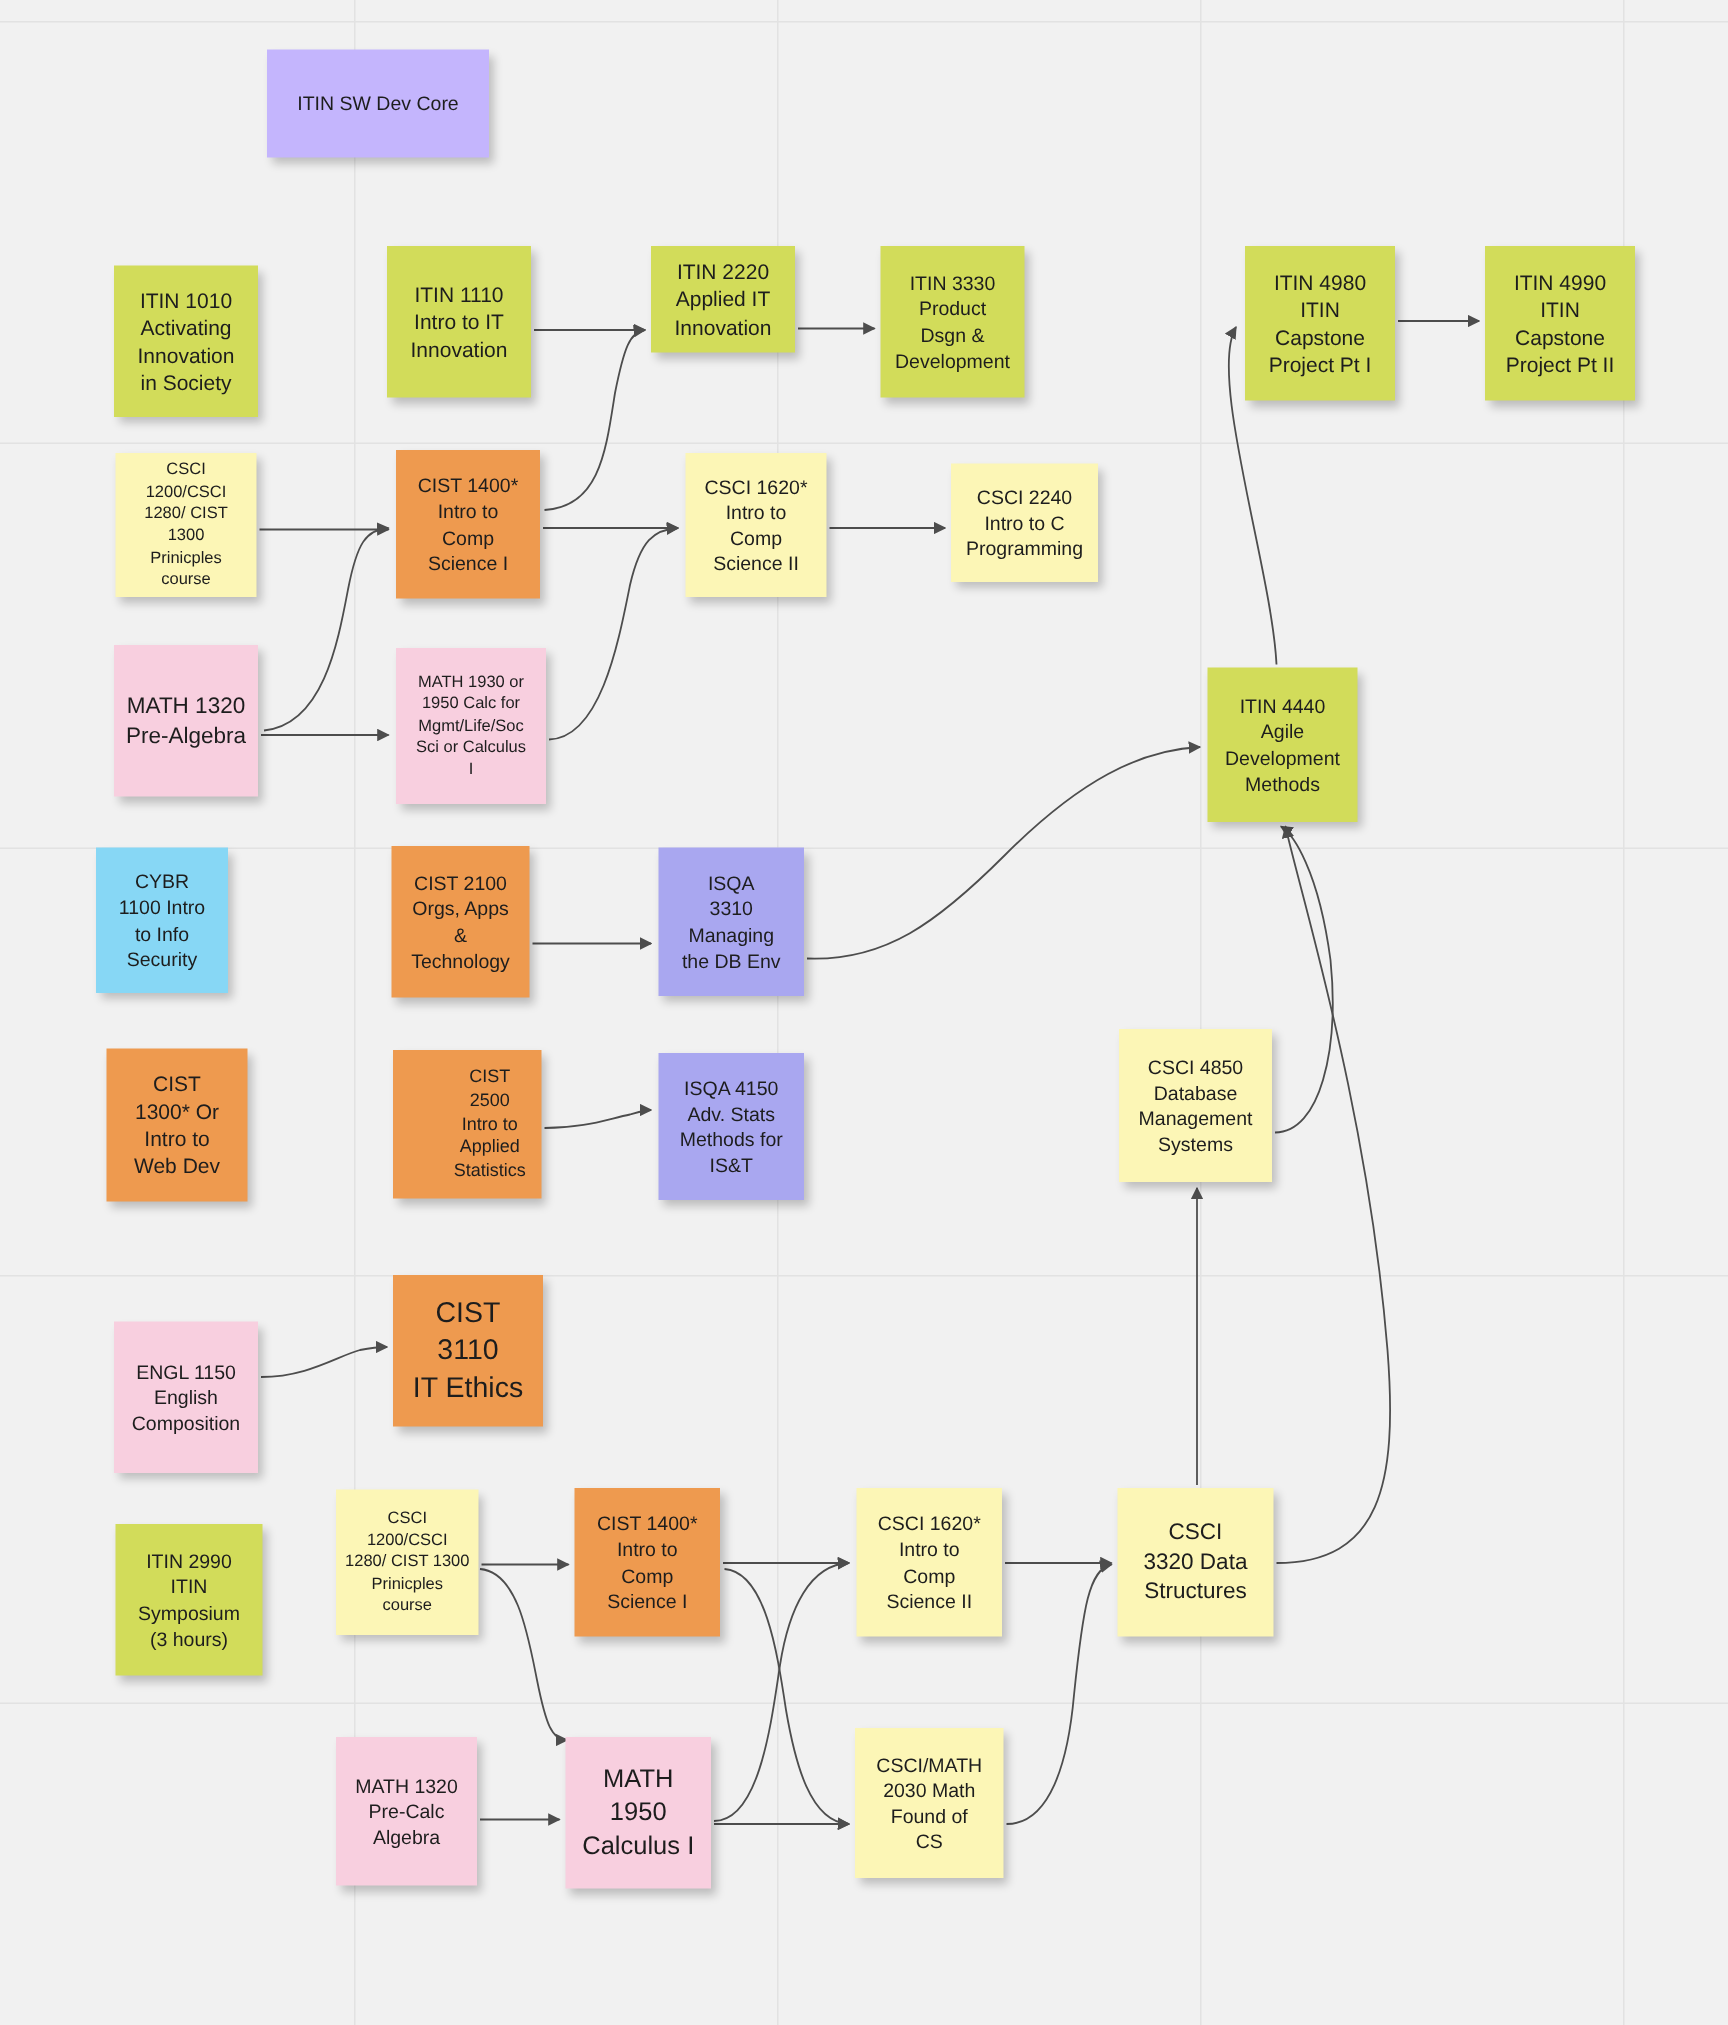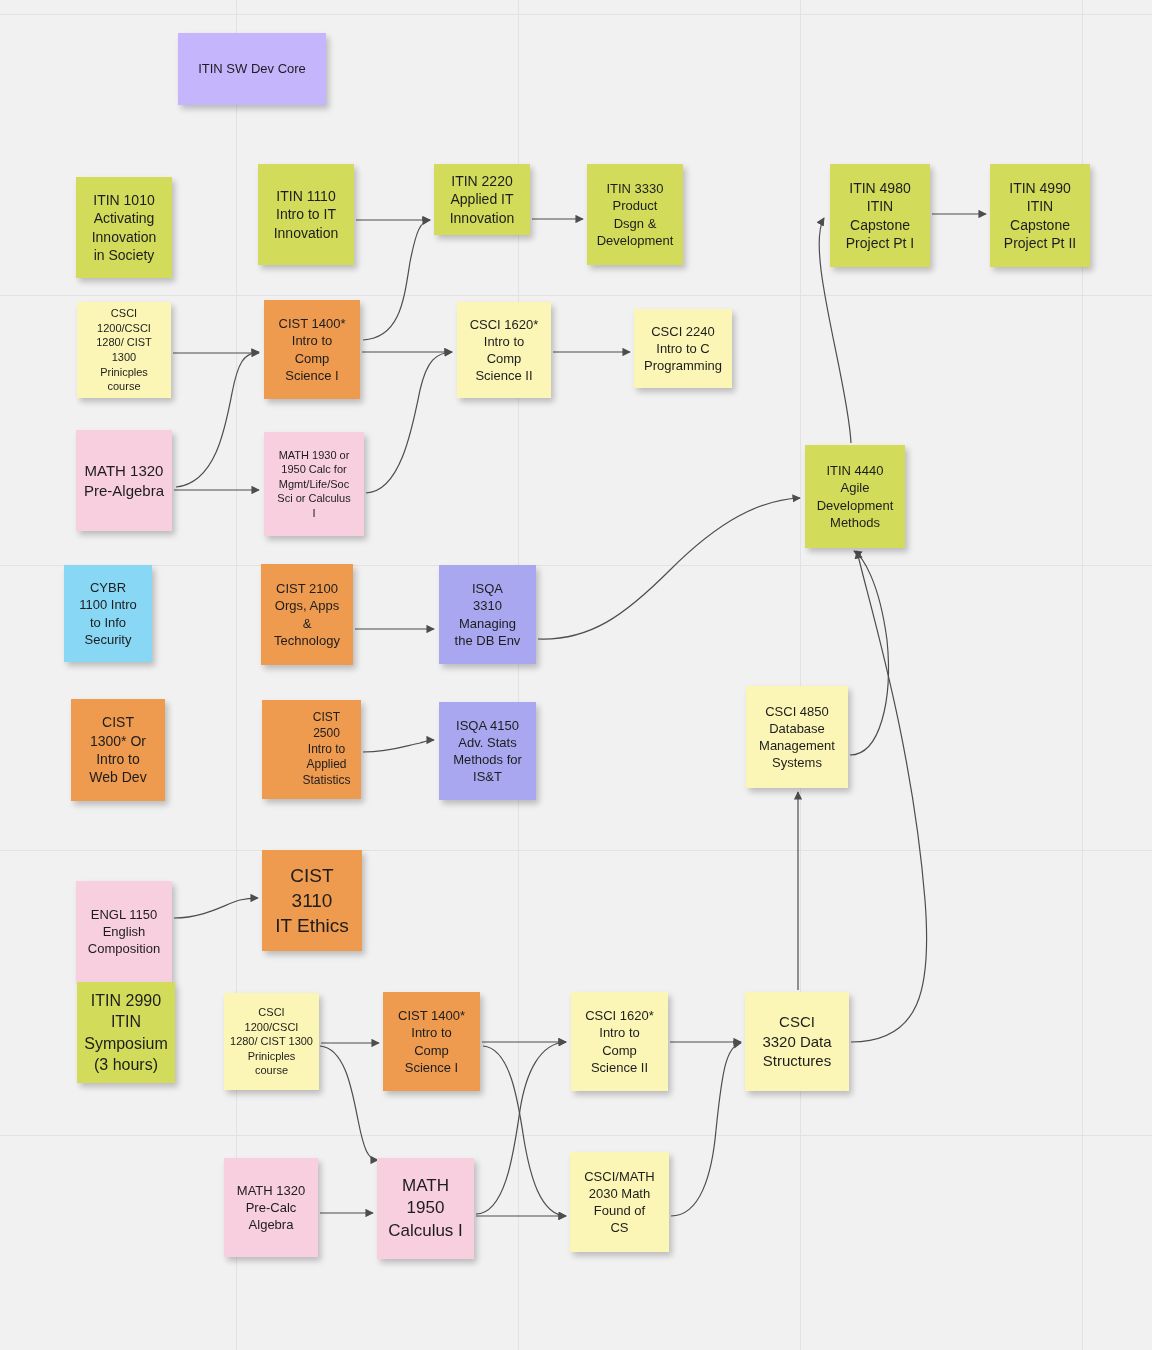--- a/index.html
+++ b/index.html
@@ -138,21 +138,21 @@
     </div>
     <div class="note" style="left: 746px; top: 686px; width: 102px; height: 102px; background: rgb(252, 246, 182); font-size: 13px;">
       <span>CSCI 4850<br>Database<br>Management<br>Systems</span>
     </div>
     <div class="note" style="left: 76px; top: 863px; width: 96px; height: 101px; background: rgb(248, 207, 223); font-size: 13px; margin-top: 18px;">
       <span>ENGL 1150<br>English<br>Composition</span>
     </div>
     <div class="note" style="left: 262px; top: 850px; width: 100px; height: 101px; background: rgb(238, 154, 79); font-size: 19px;">
       <span>CIST<br>3110<br>IT Ethics</span>
     </div>
-    <div class="note" style="left: 77px; top: 982px; width: 98px; height: 101px; background: rgb(210, 220, 90); font-size: 16px;">
+    <div class="note" style="left: 77px; top: 1016px; width: 98px; height: 101px; background: rgb(210, 220, 90); font-size: 13px;">
       <span>ITIN 2990<br>ITIN<br>Symposium<br>(3 hours)</span>
     </div>
     <div class="note" style="left: 224px; top: 993px; width: 95px; height: 97px; background: rgb(252, 246, 182); font-size: 11px;">
       <span>CSCI 1200/CSCI<br>1280/ CIST 1300<br>Prinicples<br>course</span>
     </div>
     <div class="note" style="left: 383px; top: 992px; width: 97px; height: 99px; background: rgb(238, 154, 79); font-size: 13px;">
       <span>CIST 1400*<br>Intro to<br>Comp<br>Science I</span>
     </div>
     <div class="note" style="left: 571px; top: 992px; width: 97px; height: 99px; background: rgb(252, 246, 182); font-size: 13px;">
       <span>CSCI 1620*<br>Intro to<br>Comp<br>Science II</span>

